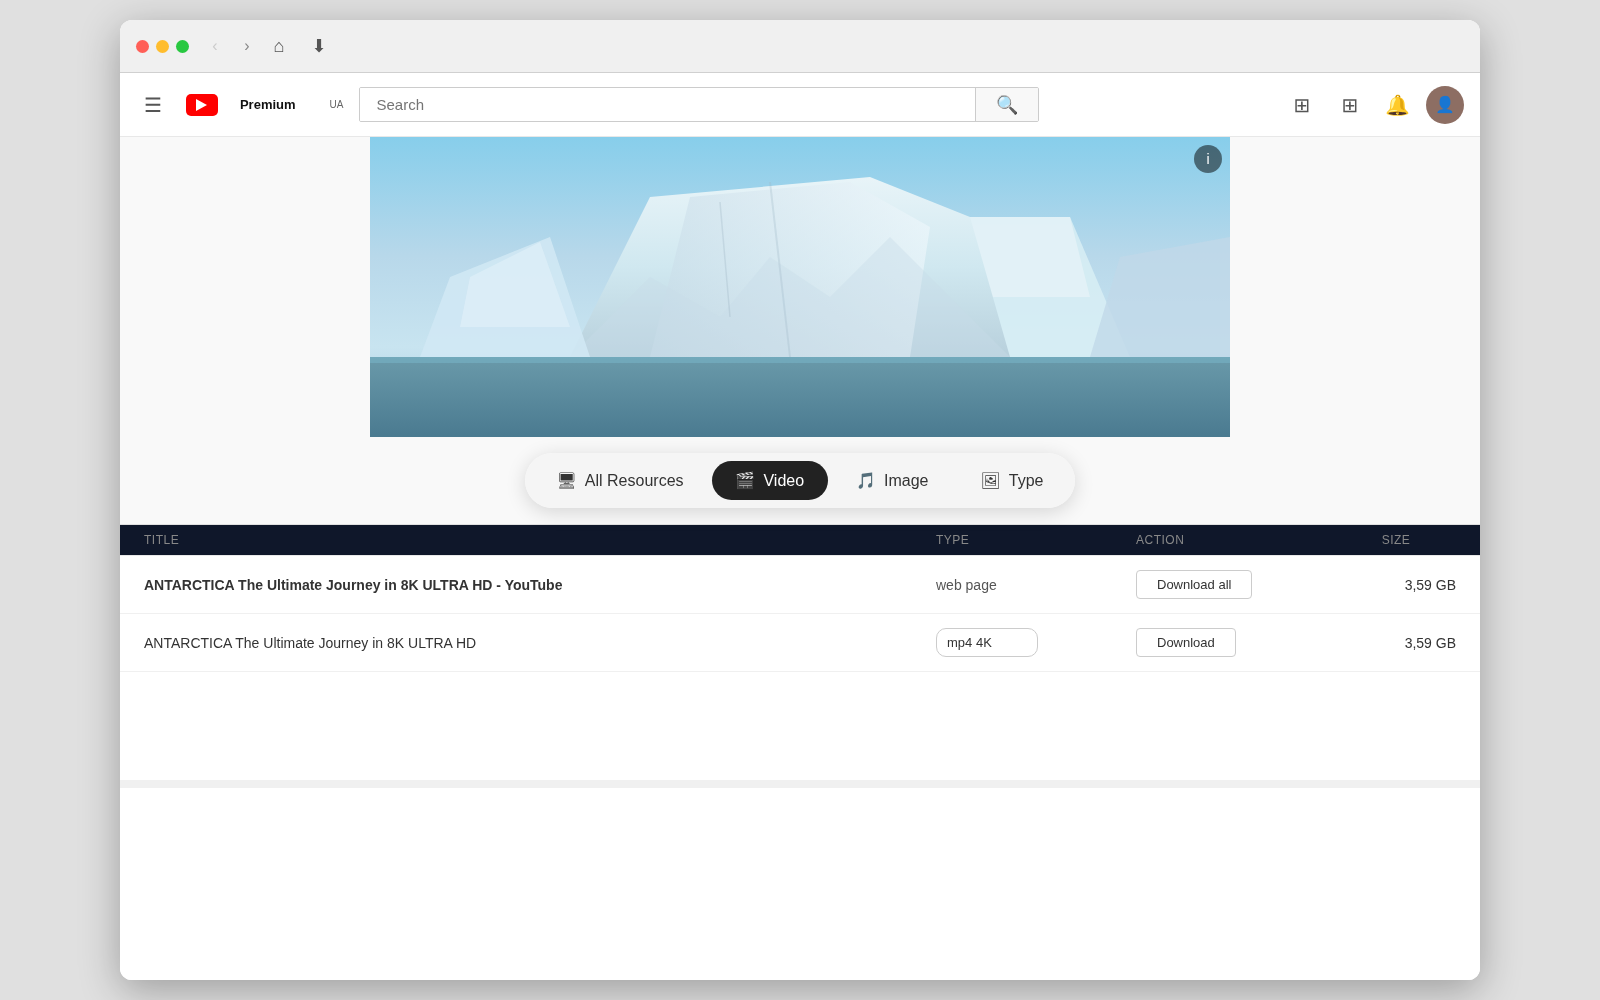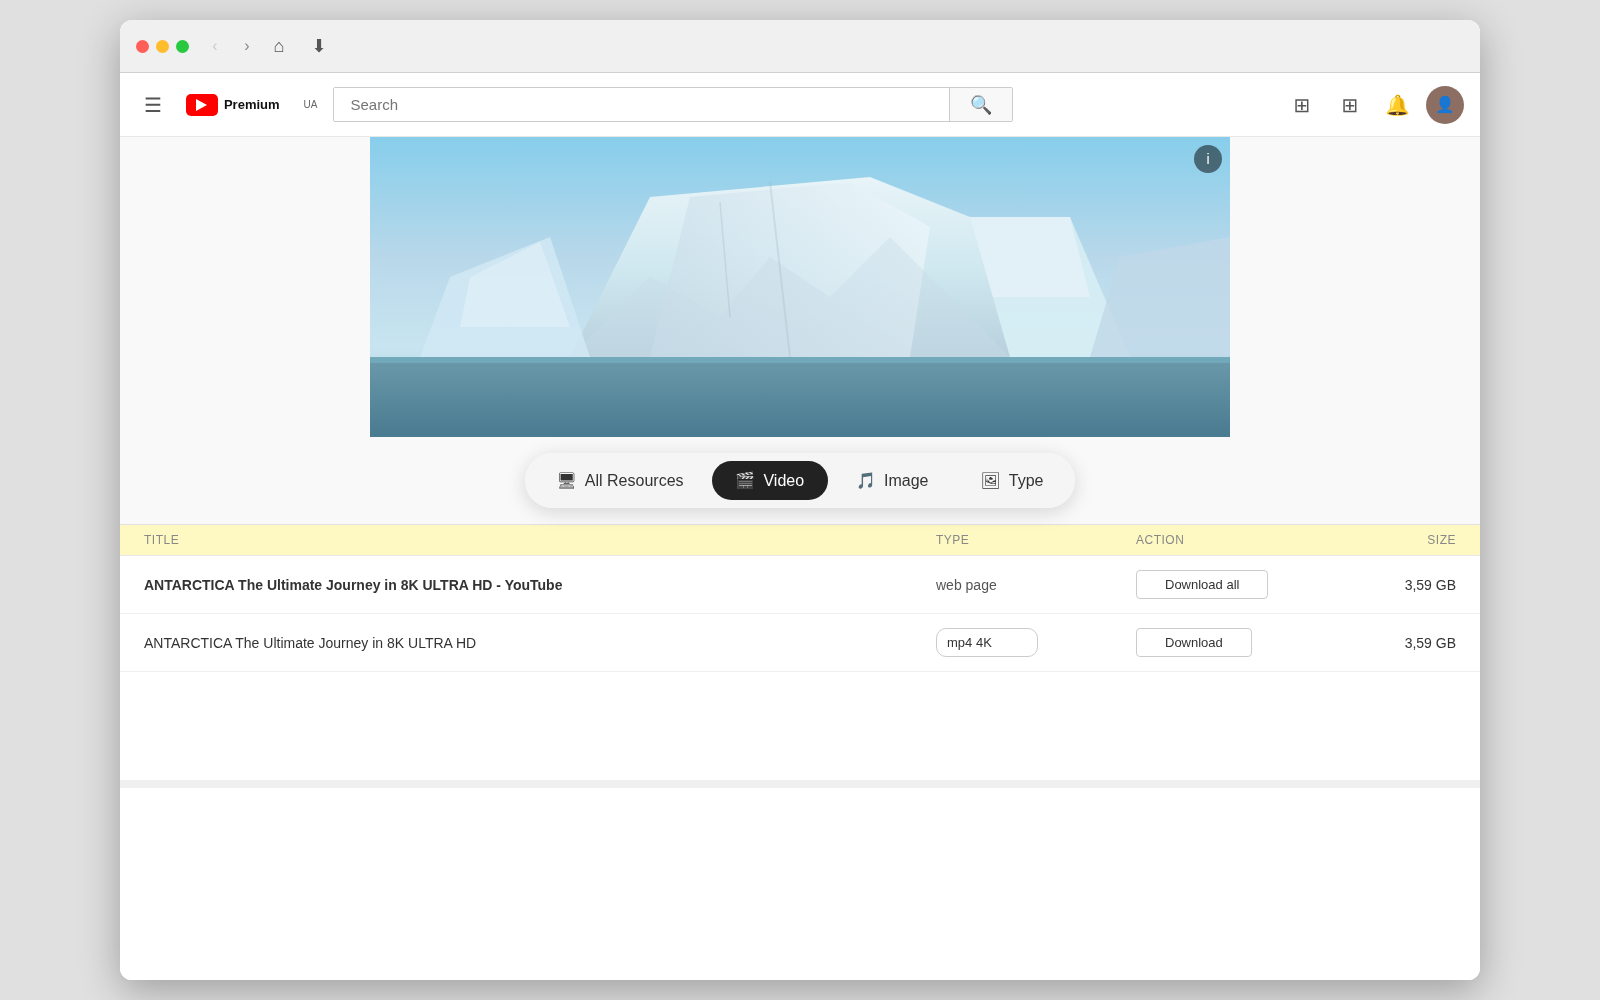--- a/index.html
+++ b/index.html
@@ -141,21 +141,21 @@
       background: none;
       border: none;
       cursor: pointer;
       font-size: 20px;
       color: #555;
       padding: 8px;
     }
     .yt-logo {
       display: flex;
       align-items: center;
-      gap: 6px;
+      gap: 22px;
       text-decoration: none;
     }
     .yt-logo-icon {
       width: 32px;
       height: 22px;
       background: #ff0000;
       border-radius: 5px;
       display: flex;
       align-items: center;
       justify-content: center;
@@ -169,21 +169,21 @@
       border-color: transparent transparent transparent white;
     }
     .yt-premium-badge {
       font-size: 13px;
       font-weight: 600;
       color: #111;
     }
     .ua-badge {
       font-size: 10px;
       color: #666;
-      margin-left: 18px;
+      margin-left: 12px;
     }
     .search-bar {
       flex: 1;
       max-width: 680px;
       display: flex;
       align-items: stretch;
       border: 1px solid #ccc;
       border-radius: 2px;
       overflow: hidden;
     }
@@ -318,21 +318,21 @@
     .download-table {
       background: white;
       border-top: 1px solid #e0e0e0;
       flex: 1;
     }
     .table-header {
       display: grid;
       grid-template-columns: 1fr 200px 200px 120px;
       padding: 8px 24px;
       border-bottom: 1px solid #e8e8e8;
-      background: #fef9c3;
+      background: #0f172a;
     }
     .table-header-cell {
       font-size: 12px;
       color: #888;
       font-weight: 500;
       text-transform: uppercase;
       letter-spacing: 0.5px;
     }
     .table-row {
       display: grid;
@@ -352,21 +352,21 @@
     .row-type {
       font-size: 14px;
       color: #555;
     }
     .row-action {
       display: flex;
       align-items: center;
       gap: 8px;
     }
     .action-btn {
-      padding: 6px 28px;
+      padding: 6px 20px;
       background: white;
       border: 1px solid #ccc;
       border-radius: 4px;
       cursor: pointer;
       font-size: 13px;
       color: #333;
     }
     .type-select {
       appearance: none;
       background: white;
@@ -511,21 +511,21 @@
         </button>
       </div>
     </div>
 
     <div class="download-table">
 
       <div class="table-header">
         <div class="table-header-cell">Title</div>
         <div class="table-header-cell">Type</div>
         <div class="table-header-cell">Action</div>
-        <div class="table-header-cell" style="text-align:right">Size</div>
+        <div class="table-header-cell" style="text-align:center">Size</div>
       </div>
 
       <div class="table-row">
         <div class="row-title bold">ANTARCTICA The Ultimate Journey in 8K ULTRA HD - YouTube</div>
         <div class="row-type">web page</div>
         <div class="row-action">
           <button class="action-btn">Download all</button>
         </div>
         <div class="row-size">3,59 GB</div>
       </div>

